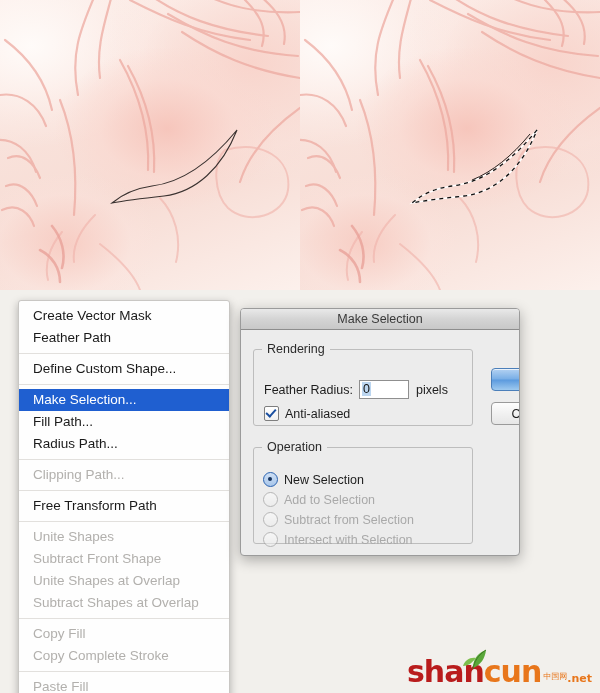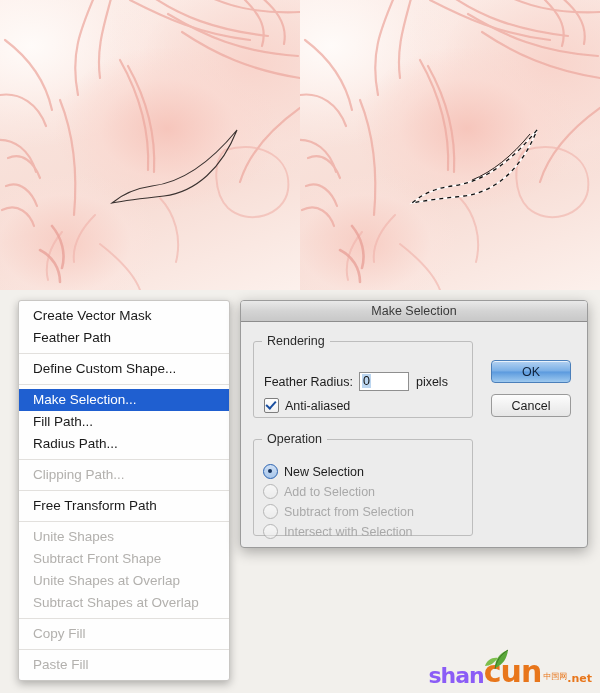--- a/index.html
+++ b/index.html
@@ -50,21 +50,21 @@
     padding:0 10px 0 14px;
     white-space:nowrap;
     font-size:13.5px;
   }
   .mi.disabled{color:#b2b0ad;}
   .mi.selected{background:#1f5fd0;color:#ffffff;}
   .sep{height:1px;background:#e2e0dd;margin:4px 0;}
 
   
   #make-selection-dialog{
-    position:absolute;left:240px;top:300px;width:348px;height:248px;
+    position:absolute;left:240px;top:308px;width:280px;height:248px;
     background:#ececec;
     border:1px solid #9b9b9b;
     border-radius:4px;
     box-shadow:0 4px 14px rgba(0,0,0,.30);
     box-sizing:border-box;
     overflow:hidden;
   }
   #dialog-titlebar{
     height:20px;line-height:20px;text-align:center;
     font-size:12.5px;color:#3a3a3a;
@@ -154,21 +154,21 @@
     color:#1d1d1d;
   }
 
   
   #watermark{
     position:absolute;right:8px;bottom:6px;
     display:flex;align-items:flex-end;
     font-family:"DejaVu Sans", sans-serif;
     line-height:1;
   }
-  #wm-shan{font-size:22px;font-weight:bold;color:#8b5cf6;letter-spacing:-1px;}
+  #wm-shan{font-size:30px;font-weight:bold;color:#b91c1c;letter-spacing:-1px;}
   #wm-cun{font-size:30px;font-weight:bold;color:#e8761b;letter-spacing:-1px;}
   #wm-leaf{position:absolute;left:52px;top:-9px;}
   #wm-right{display:flex;flex-direction:row;align-items:flex-start;margin-left:2px;margin-bottom:3px;}
   #wm-cn{font-size:8px;color:#e8761b;letter-spacing:0px;}
   #wm-net{font-size:11px;color:#e8761b;font-weight:bold;}
 </style>
 </head>
 <body>
 
 <div id="artwork">
@@ -288,20 +288,21 @@
   <div class="sep"></div>
 
   <div class="mi disabled">Unite Shapes</div>
   <div class="mi disabled">Subtract Front Shape</div>
   <div class="mi disabled">Unite Shapes at Overlap</div>
   <div class="mi disabled">Subtract Shapes at Overlap</div>
 
   <div class="sep"></div>
 
   <div class="mi disabled">Copy Fill</div>
+  <div class="mi disabled">Copy Complete Stroke</div>
 
   <div class="sep"></div>
 
   <div class="mi disabled">Paste Fill</div>
 
 </div>
 
 <div id="make-selection-dialog">
 
   <div id="dialog-titlebar">Make Selection</div>

